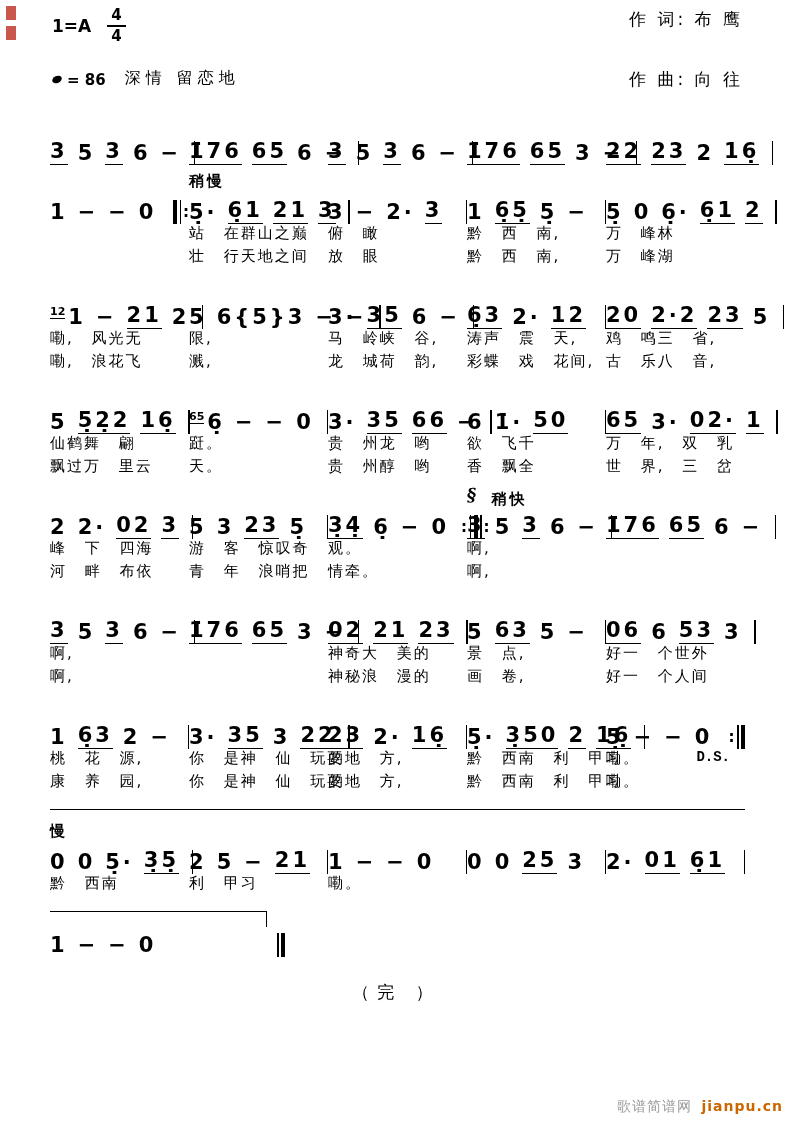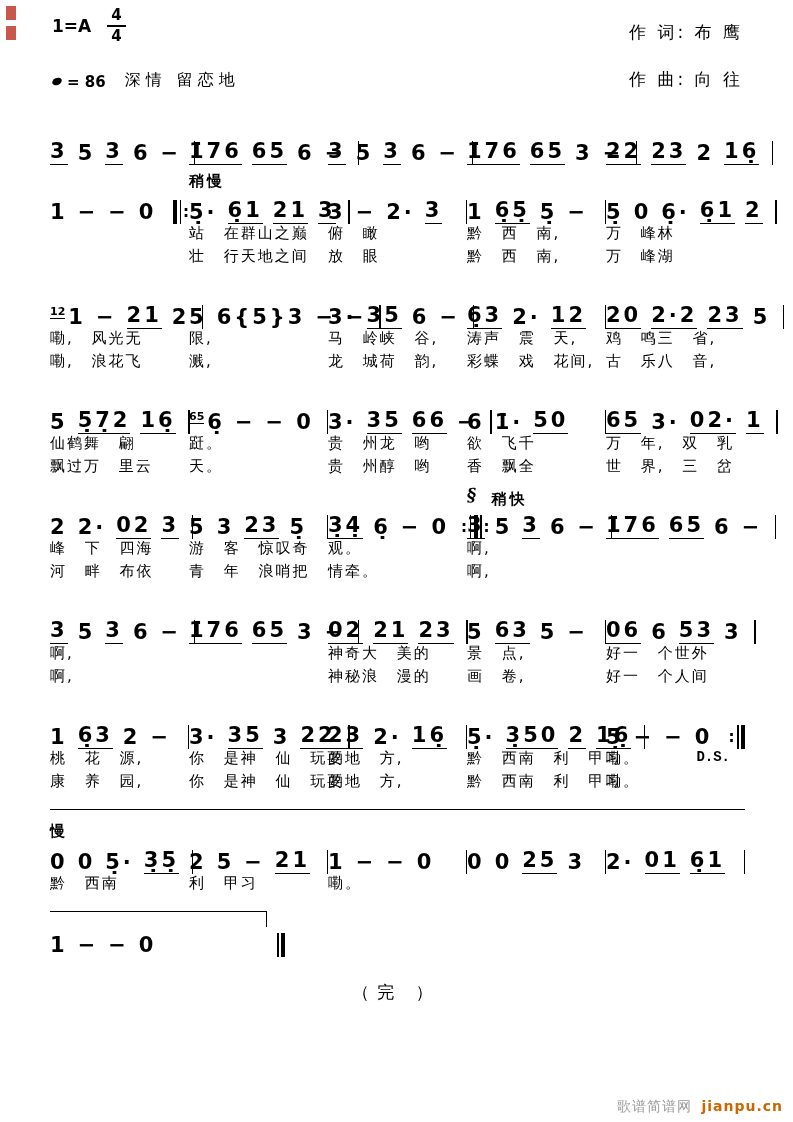--- a/index.html
+++ b/index.html
@@ -1,19 +1,19 @@
 <!DOCTYPE html>
 <html><head>
 <meta charset="utf-8">
 <style>
   html,body{margin:0;padding:0;background:#fff;}
   .page{position:relative;width:793px;height:1122px;background:#ffffff;overflow:hidden;
         font-family:"DejaVu Sans","Liberation Sans",sans-serif;color:#000;}
   .title{text-align:center;font-size:35px;font-weight:900;letter-spacing:4px;padding-top:42px;}
-  .hdr{display:flex;justify-content:space-between;align-items:flex-end;margin:8px 50px 0 52px;}
+  .hdr{display:flex;justify-content:space-between;margin:8px 50px 0 52px;}
   .keysig{display:flex;align-items:center;font-weight:bold;font-size:17px;}
   .frac{display:inline-flex;flex-direction:column;align-items:center;margin-left:16px;
         font-size:15px;font-weight:bold;line-height:1;}
   .frac .ftop{border-bottom:2px solid #000;padding:0 4px 2px;}
   .frac .fbot{padding-top:2px;}
   .credit{font-size:17px;letter-spacing:3px;}
   .tempo-row{margin-top:24px;}
   .tempo{font-size:15px;font-weight:bold;display:inline-flex;align-items:center;}
   .notehead{display:inline-block;width:10px;height:7px;background:#000;border-radius:50%;
         transform:rotate(-25deg);margin-right:5px;}
@@ -286,21 +286,21 @@
           </div>
           <div class="lyric">鸡 鸣三 省,</div>
           <div class="lyric">古 乐八 音,</div>
         </div>
       </div>
       <div class="system">
         <div class="measure">
           <div class="above"></div>
           <div class="notes">
             <span class="tk">5</span>
-            <span class="grp">5̣7̣2</span>
+            <span class="grp">5̣2̣2</span>
             <span class="grp">16̣</span>
             <span class="bar">
               <i class="t"></i>
             </span>
           </div>
           <div class="lyric">仙鹤舞 翩</div>
           <div class="lyric">飘过万 里云</div>
         </div>
         <div class="measure">
           <div class="above"></div>

